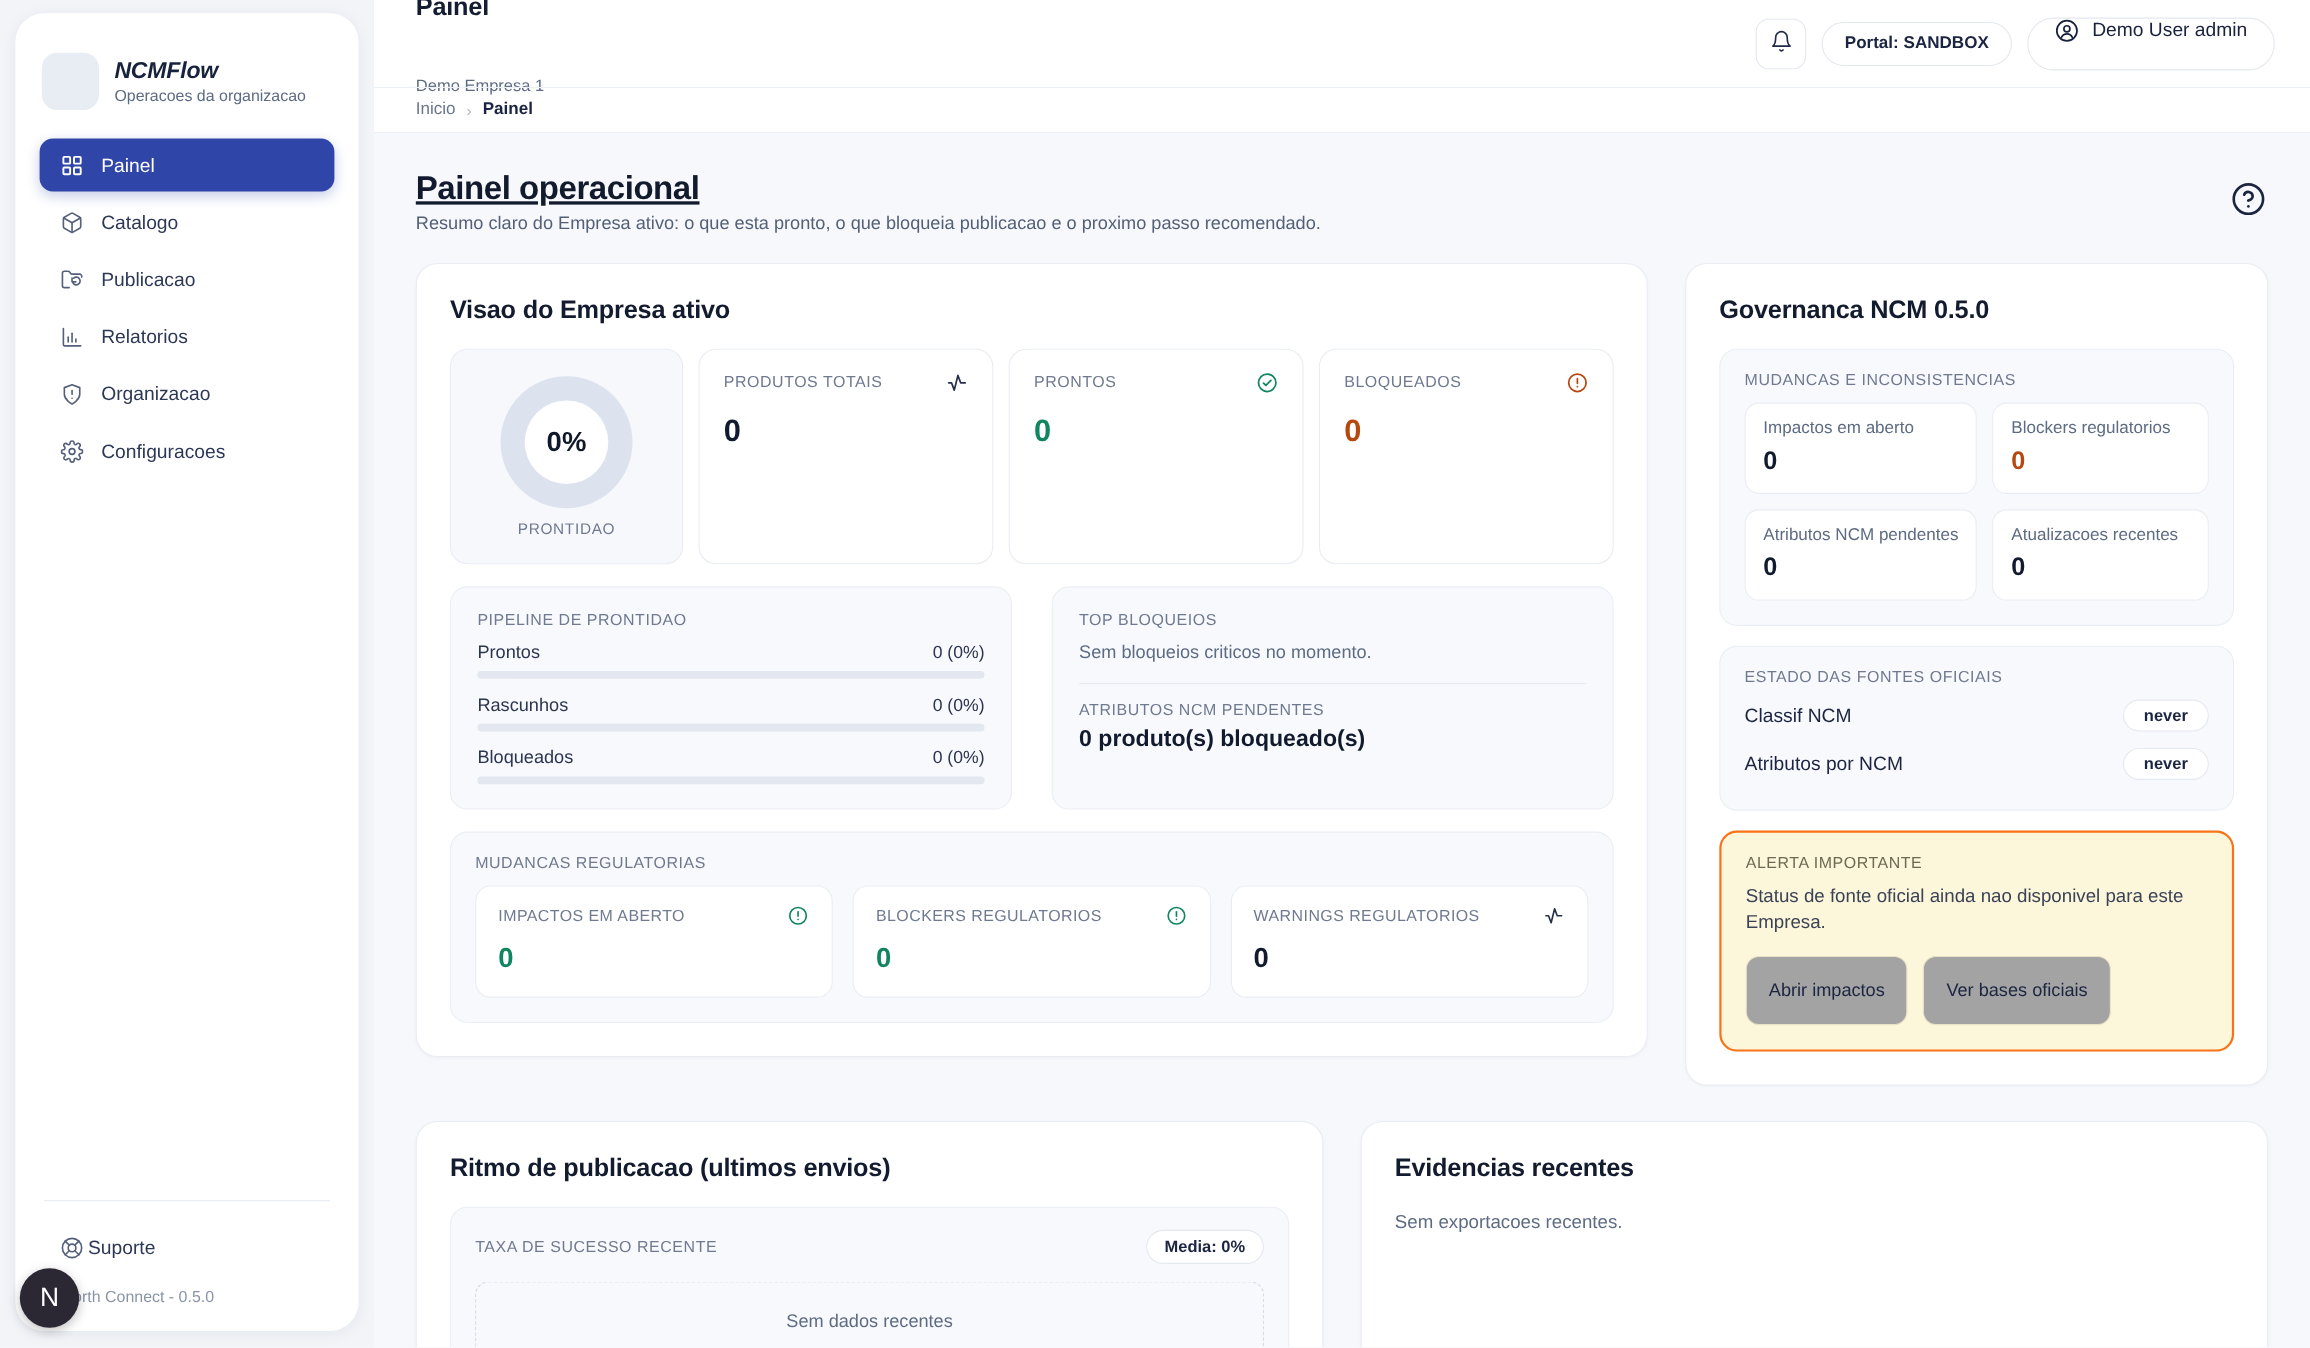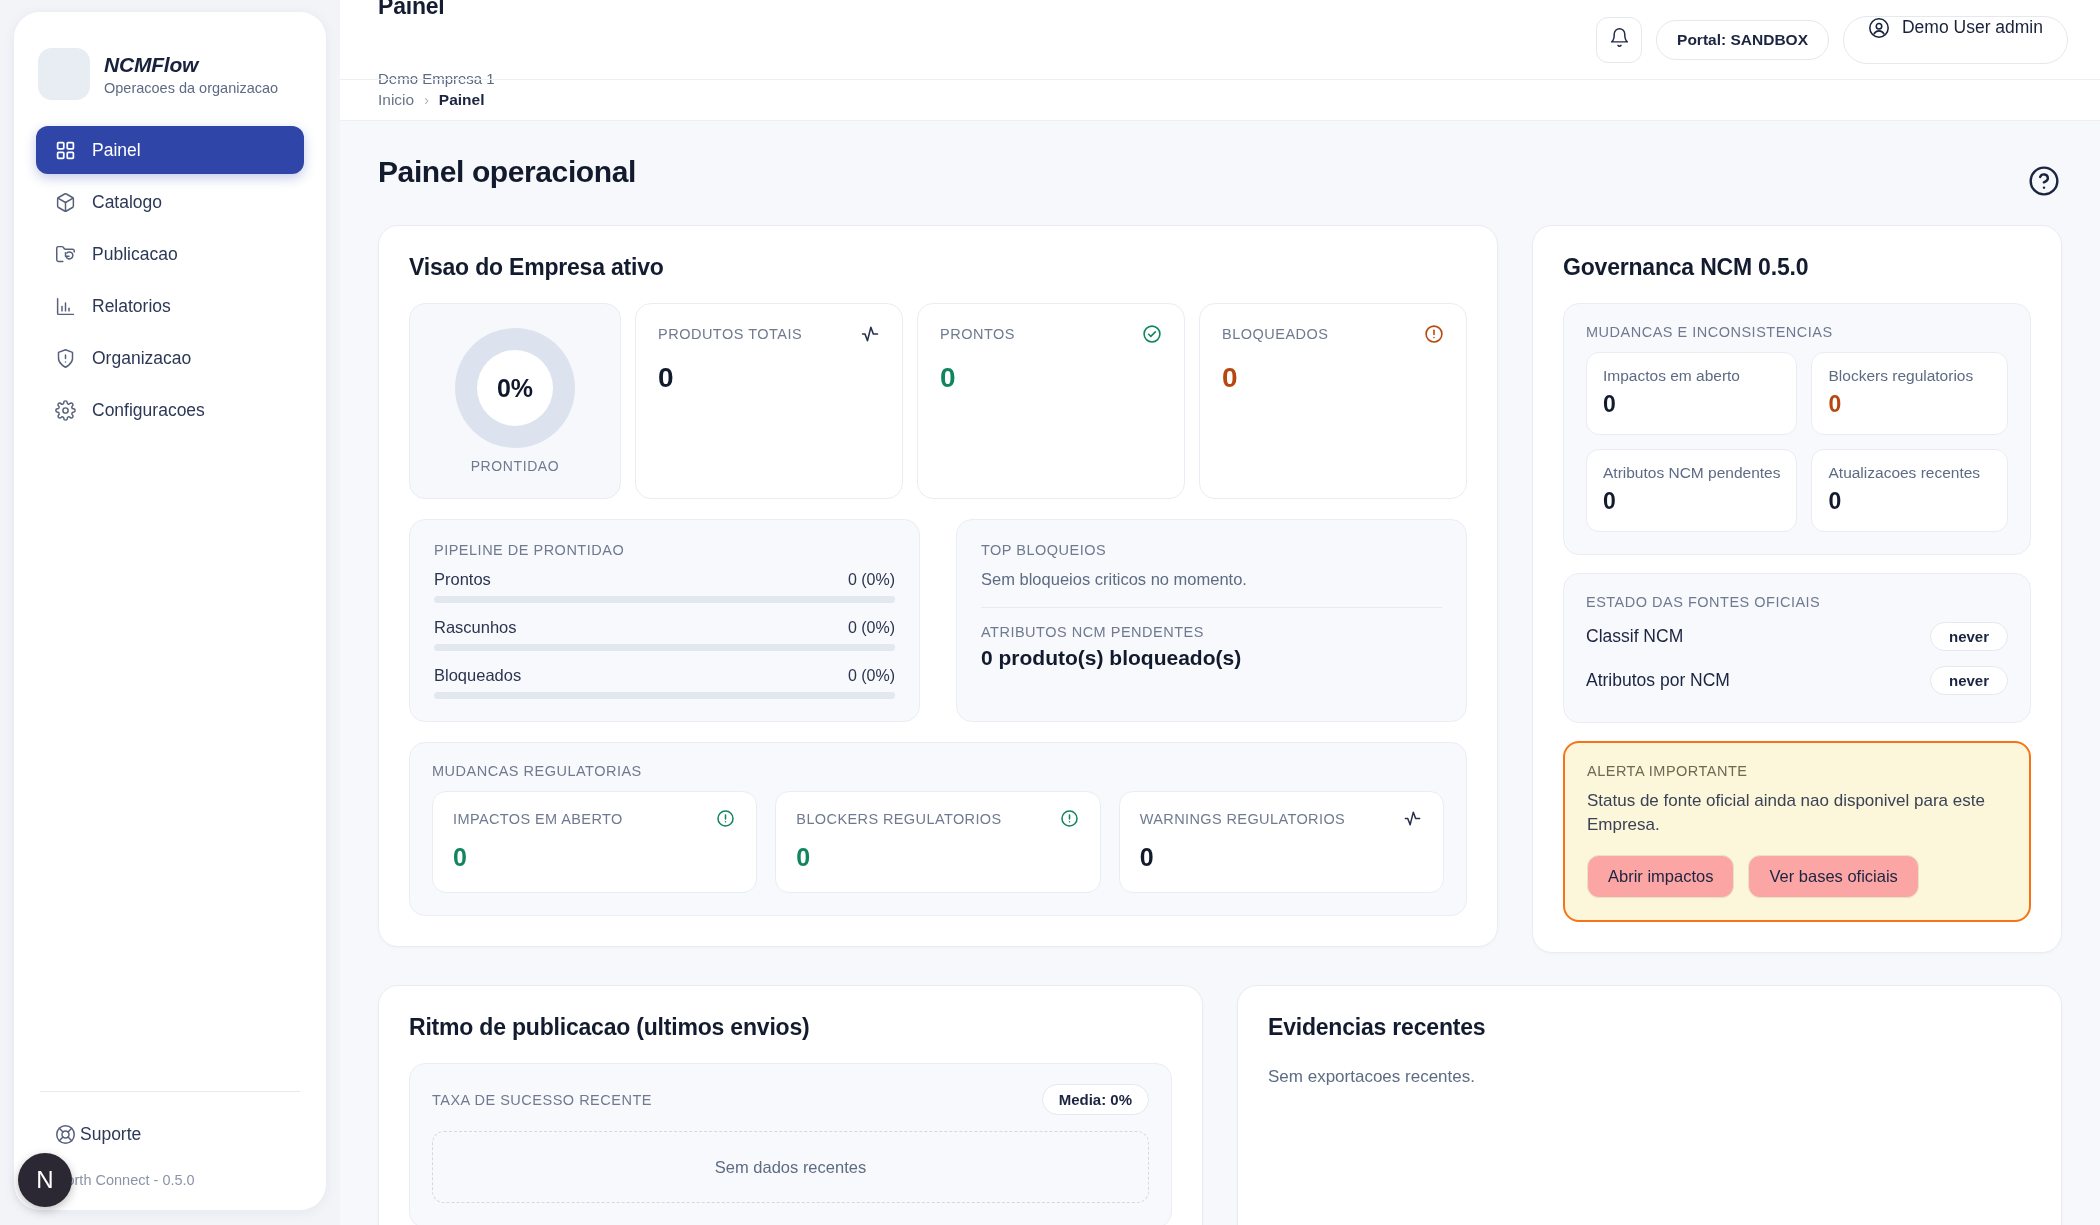--- a/index.html
+++ b/index.html
@@ -98,21 +98,21 @@
   .crumb-link { color: #6b7689; cursor: pointer; }
   .crumb-sep { color: #aab2c2; font-size: 14px; }
   .crumb-cur { color: #1b2440; font-weight: 700; }
 
   .content {
     flex: 1 1 auto; overflow: hidden;
     background: #f7f8fb;
     padding: 34px 38px 0 38px;
   }
   .page-head { display: flex; align-items: flex-start; justify-content: space-between; margin-bottom: 26px; }
-  .page-title { font-size: 30px; font-weight: 700; color: #121a2e; letter-spacing: -0.4px; margin-bottom: 5px; }
+  .page-title { font-size: 30px; font-weight: 700; color: #121a2e; letter-spacing: -0.4px; margin-bottom: 5px; text-decoration: underline; }
   .page-sub { font-size: 16.5px; color: #525f77; }
   .help-btn { width: 34px; height: 34px; color: #1c2540; cursor: pointer; margin-top: 10px; }
 
   .grid-top { display: flex; gap: 34px; align-items: flex-start; }
   .card {
     background: #fff; border: 1px solid #e9edf3; border-radius: 20px;
     box-shadow: 0 1px 3px rgba(20,35,70,.03);
   }
   .col-left { flex: 1 1 auto; min-width: 0; }
   .col-right { width: 530px; flex: 0 0 530px; }
@@ -197,22 +197,22 @@
   }
 
   .alert-box {
     margin-top: 18px; background: #fcf6da; border: 2px solid #f97316;
     border-radius: 16px; padding: 20px 22px 22px 22px;
   }
   .alert-label { font-size: 14.5px; color: #6b6a52; letter-spacing: .5px; margin-bottom: 10px; }
   .alert-text { font-size: 17px; color: #3b4256; line-height: 1.42; margin-bottom: 18px; }
   .alert-actions { display: flex; gap: 14px; }
   .btn-light {
-    background: #fca5a5; border: 1px solid #e8e2c6; border-radius: 12px;
-    padding: 11px 20px; font-size: 16.5px; color: #1b2440; cursor: pointer;
+    background: #a3a3a3; border: 1px solid #e8e2c6; border-radius: 12px;
+    padding: 21px 20px; font-size: 16.5px; color: #1b2440; cursor: pointer;
     font-family: "Liberation Sans", sans-serif;
   }
 
   
   .grid-bottom { display: flex; gap: 34px; margin-top: 32px; align-items: stretch; }
   .bot-left { flex: 1 1 0; min-width: 0; }
   .bot-right { flex: 1 1 0; min-width: 0; }
   .rate-box { background: #f8f9fc; border: 1px solid #eaeef4; border-radius: 16px; padding: 20px 22px 24px 22px; }
   .rate-head { display: flex; align-items: center; justify-content: space-between; margin-bottom: 16px; }
   .rate-label { font-size: 14.5px; color: #6f7a90; letter-spacing: .5px; }
@@ -368,20 +368,21 @@
       <span class="crumb-link">Inicio</span>
       <span class="crumb-sep">›</span>
       <span class="crumb-cur">Painel</span>
     </div>
 
     <div class="content">
 
       <div class="page-head">
         <div>
           <div class="page-title">Painel operacional</div>
+          <div class="page-sub">Resumo claro do Empresa ativo: o que esta pronto, o que bloqueia publicacao e o proximo passo recomendado.</div>
         </div>
         <div class="help-btn">
           <svg viewBox="0 0 24 24" width="32" height="32" fill="none" stroke="currentColor" stroke-width="1.8" stroke-linecap="round" stroke-linejoin="round">
               <circle cx="12" cy="12" r="10"></circle>
               <path d="M9.1 9a3 3 0 0 1 5.8 1c0 2-3 3-3 3"></path>
               <path d="M12 17h.01"></path>
             </svg>
         </div>
       </div>
 

